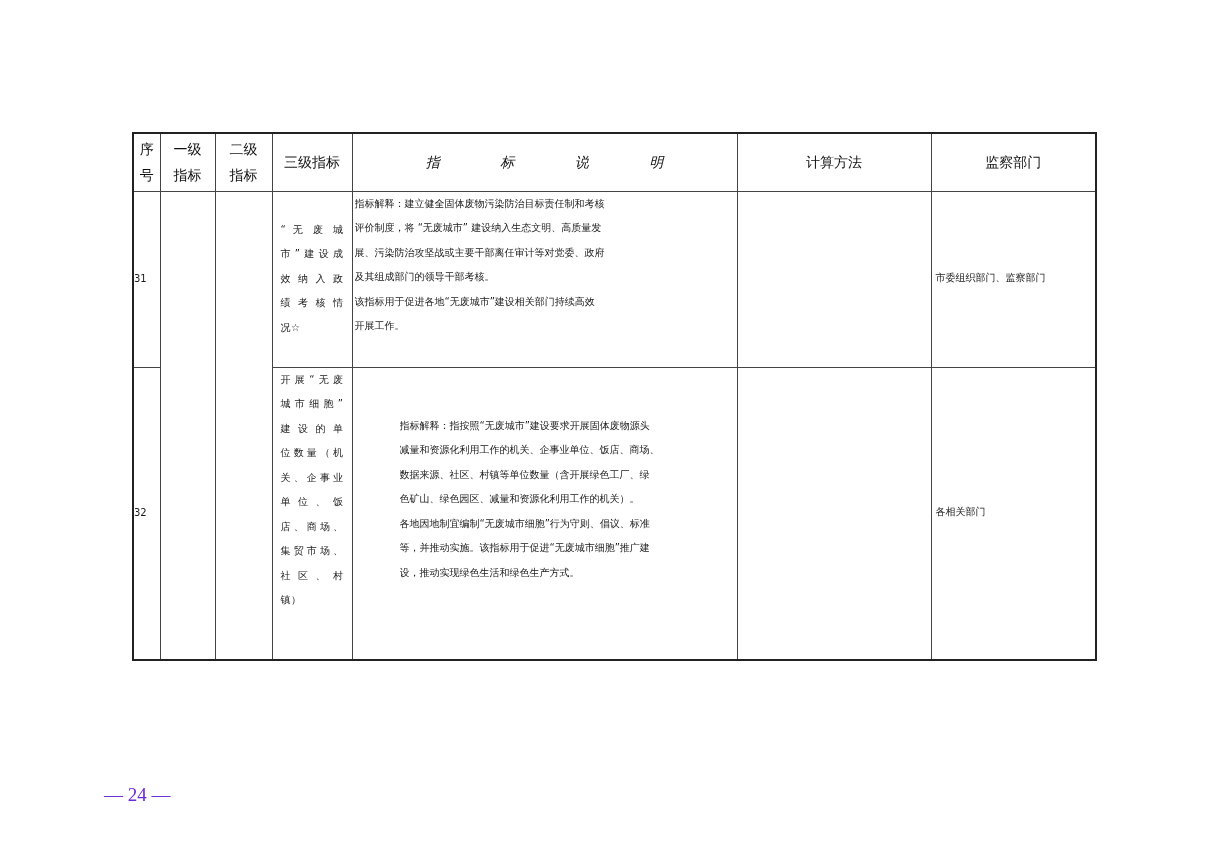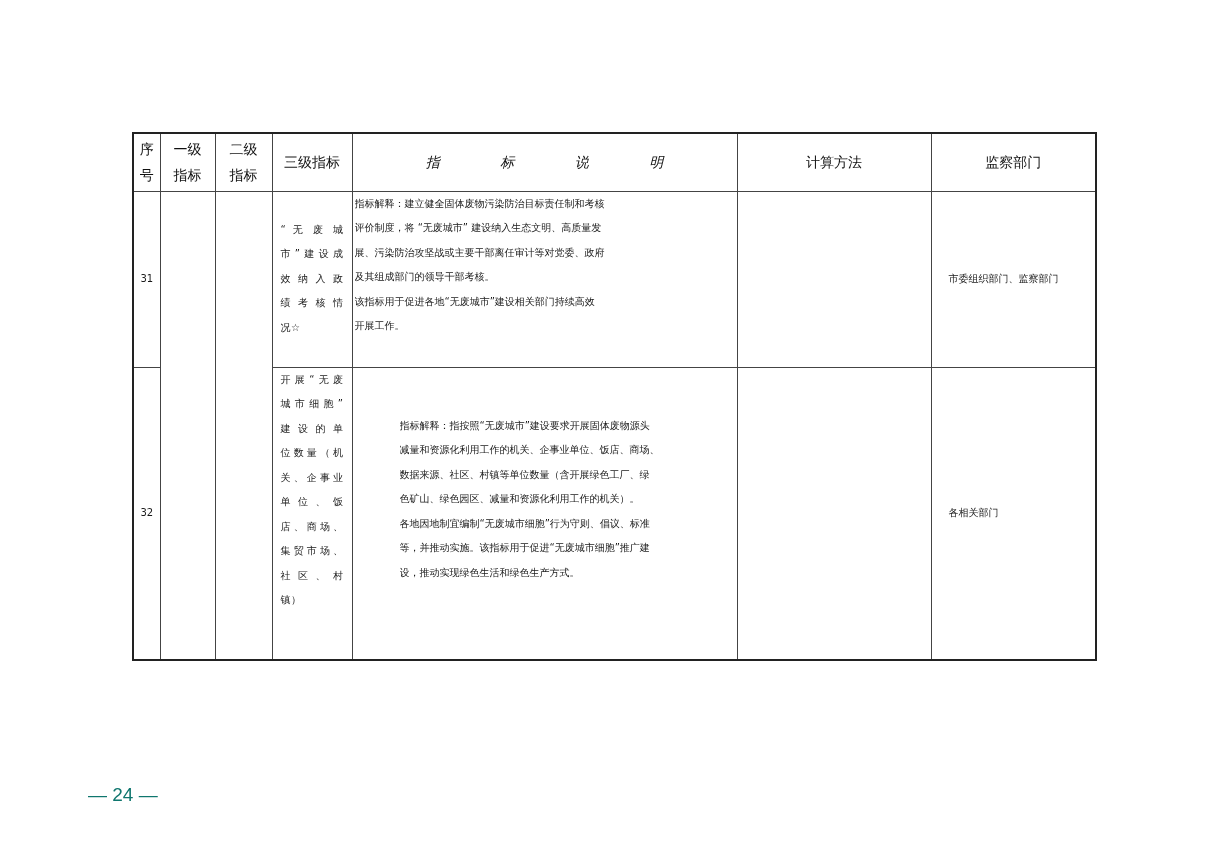--- a/index.html
+++ b/index.html
@@ -34,21 +34,21 @@
   .page-table th {
     text-align: center;
     font-size: 14px;
     line-height: 26px;
     color: #111;
   }
   .hdr-row { height: 58px; }
   .row-31 { height: 176px; }
   .row-32 { height: 293px; }
   .cell-seq {
-    text-align: center;
+    text-align: left;
     font-size: 14px;
   }
   .cell-l3 {
     padding: 0 8px !important;
     font-size: 14px;
     line-height: 24.5px !important;
     text-align: justify;
     text-align-last: justify;
     letter-spacing: 0.5px;
   }
@@ -56,31 +56,32 @@
   .cell-l3 .ln.left { text-align-last: left; }
   .cell-desc {
     padding: 0 2px !important;
     font-size: 14px;
     line-height: 24.5px !important;
     vertical-align: top !important;
   }
   .cell-desc .ln { display: block; white-space: nowrap; overflow: hidden; }
   .cell-src {
     font-size: 14px;
-    padding: 0 17px !important;
+    padding: 0 4px !important;
     white-space: nowrap;
+    font-family: Liberation Mono, monospace;
   }
   .header-desc-label { letter-spacing: 28px; padding-left: 28px; font-style: italic; }
   .page-number {
     position: absolute;
-    left: 88px;
+    left: 104px;
     top: 784px;
-    font-family: Liberation Sans, sans-serif;
+    font-family: Liberation Serif, serif;
     font-size: 19px;
-    color: #0f766e;
+    color: #6d28d9;
     white-space: nowrap;
   }
   .desc-block-32 { padding-top: 46px; margin-left: 45px; }
 </style>
 </head>
 <body>
 
 <table class="page-table">
   <colgroup>
     <col style="width:27px">

